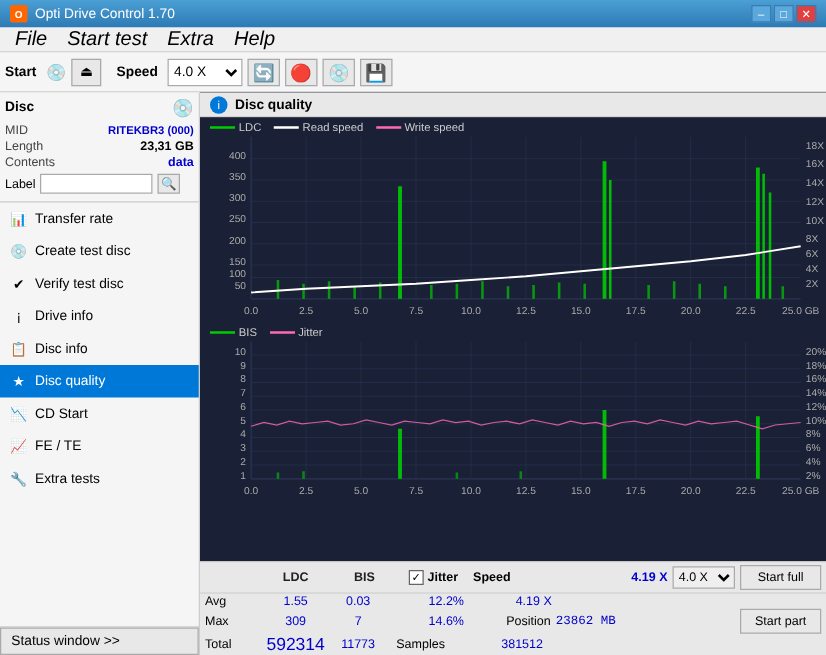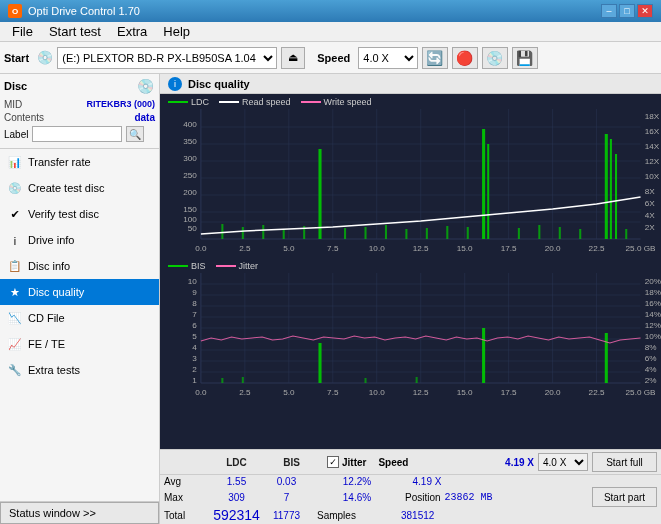--- a/index.html
+++ b/index.html
@@ -8,21 +8,21 @@
     
     .title-bar { background: linear-gradient(to bottom, #4a9fd4, #2d7ab5); color: white; height: 22px; display: flex; align-items: center; padding: 0 8px; justify-content: space-between; }
     .title-bar-left { display: flex; align-items: center; gap: 6px; font-size: 11px; }
     .title-bar-icon { width: 14px; height: 14px; background: #ff6600; border-radius: 2px; display: flex; align-items: center; justify-content: center; font-size: 8px; color: white; font-weight: bold; }
     .title-bar-controls { display: flex; gap: 2px; }
     .title-btn { width: 16px; height: 14px; background: #5ba8dc; border: 1px solid #3a7ab0; color: white; font-size: 9px; display: flex; align-items: center; justify-content: center; cursor: pointer; }
     .title-btn.close { background: #e04040; }
     
     
     .menu-bar { background: #f0f0f0; height: 20px; display: flex; align-items: center; padding: 0 4px; border-bottom: 1px solid #ccc; }
-    .menu-item { padding: 2px 8px; font-size: 13px; cursor: pointer; color: #000; }
+    .menu-item { padding: 2px 8px; font-size: 16px; cursor: pointer; color: #000; font-style: italic; }
     
     
     .toolbar { background: #f5f5f5; height: 32px; display: flex; align-items: center; padding: 0 4px; gap: 4px; border-bottom: 1px solid #ccc; }
     .toolbar-label { font-size: 11px; font-weight: bold; margin-right: 4px; }
     .drive-select { height: 22px; min-width: 220px; font-size: 11px; border: 1px solid #aaa; background: white; }
     .toolbar-btn { height: 22px; width: 24px; background: #e8e8e8; border: 1px solid #aaa; cursor: pointer; display: flex; align-items: center; justify-content: center; font-size: 11px; }
     .speed-label { font-size: 11px; font-weight: bold; margin-left: 8px; margin-right: 4px; }
     .speed-select { height: 22px; width: 60px; font-size: 11px; border: 1px solid #aaa; background: white; }
     .toolbar-icon-btn { height: 22px; width: 26px; background: #e8e8e8; border: 1px solid #aaa; cursor: pointer; display: flex; align-items: center; justify-content: center; font-size: 14px; }
     
@@ -101,23 +101,20 @@
 <div class="menu-bar">
   <span class="menu-item">File</span>
   <span class="menu-item">Start test</span>
   <span class="menu-item">Extra</span>
   <span class="menu-item">Help</span>
 </div>
 
 <div class="toolbar">
   <span class="toolbar-label">Start</span>
   <span style="font-size:13px;">💿</span>
-  <select class="drive-select">
-    <option>(E:)  PLEXTOR BD-R  PX-LB950SA 1.04</option>
-  </select>
   <button class="toolbar-btn">⏏</button>
   <span class="speed-label">Speed</span>
   <select class="speed-select">
     <option>4.0 X</option>
   </select>
   <button class="toolbar-icon-btn">🔄</button>
   <button class="toolbar-icon-btn">🔴</button>
   <button class="toolbar-icon-btn">💿</button>
   <button class="toolbar-icon-btn">💾</button>
 </div>
@@ -129,20 +126,24 @@
     <div class="disc-section">
       <div class="disc-header">
         <span class="disc-title">Disc</span>
         <span class="disc-icon">💿</span>
       </div>
       <div class="disc-row">
         <span class="disc-row-label">MID</span>
         <span class="disc-row-value" style="font-size:9px;">RITEKBR3 (000)</span>
       </div>
       <div class="disc-row">
+        <span class="disc-row-label">Length</span>
+        <span class="disc-row-value black">23,31 GB</span>
+      </div>
+      <div class="disc-row">
         <span class="disc-row-label">Contents</span>
         <span class="disc-row-value">data</span>
       </div>
       <div class="label-row">
         <span>Label</span>
         <input class="label-input" type="text" style="">
         <button class="label-btn">🔍</button>
       </div>
     </div>
 
@@ -166,21 +167,21 @@
       <div class="nav-item">
         <span class="nav-icon">📋</span>
         <span>Disc info</span>
       </div>
       <div class="nav-item active">
         <span class="nav-icon">★</span>
         <span>Disc quality</span>
       </div>
       <div class="nav-item">
         <span class="nav-icon">📉</span>
-        <span>CD File</span>
+        <span>CD Start</span>
       </div>
       <div class="nav-item">
         <span class="nav-icon">📈</span>
         <span>FE / TE</span>
       </div>
       <div class="nav-item">
         <span class="nav-icon">🔧</span>
         <span>Extra tests</span>
       </div>
     </div>

